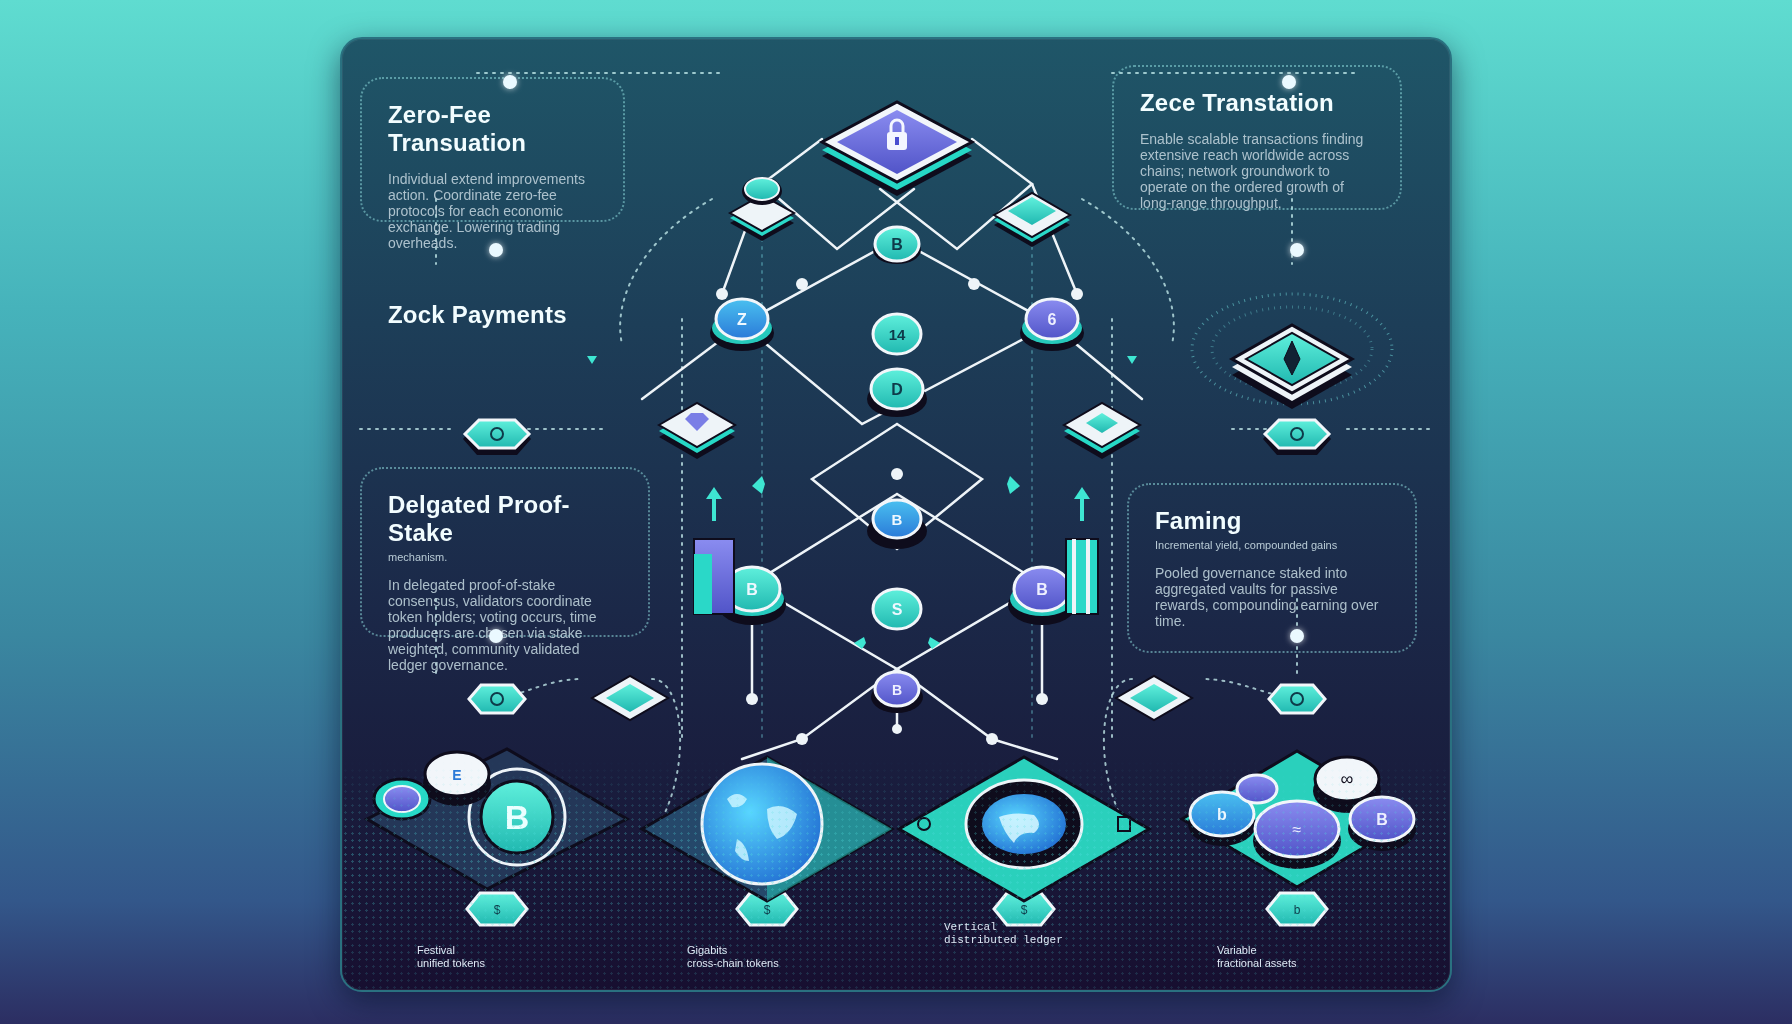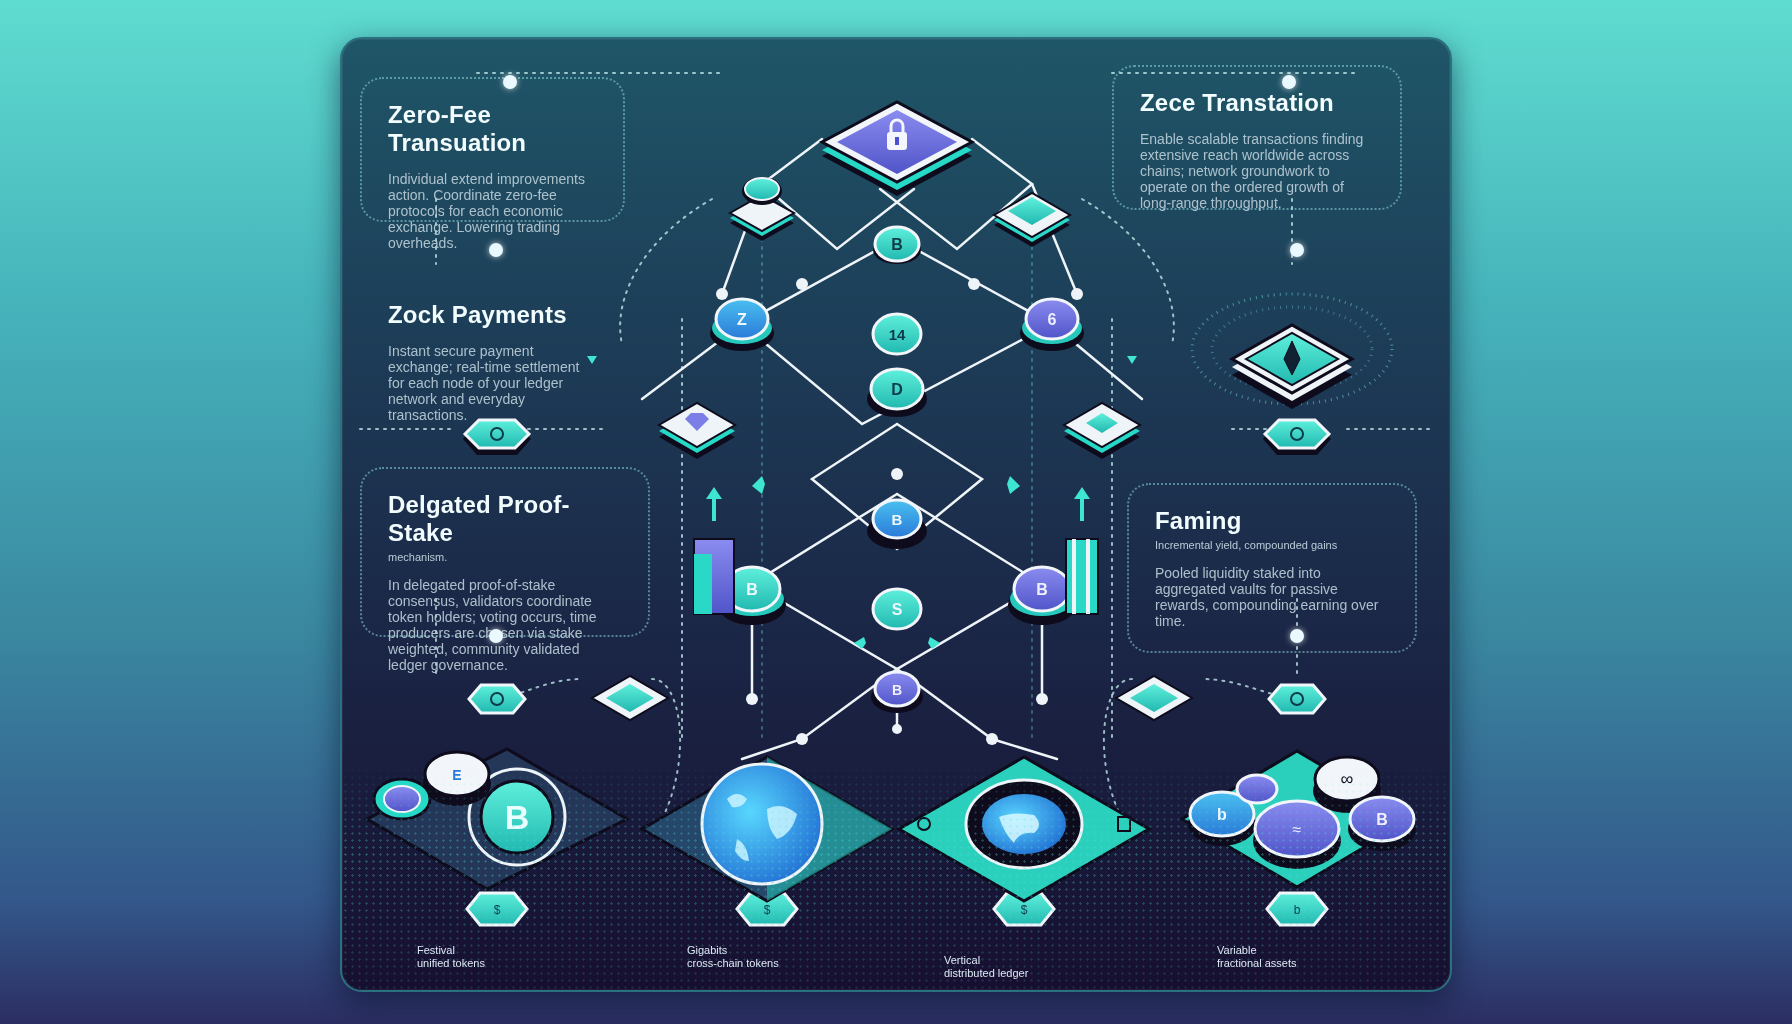--- a/index.html
+++ b/index.html
@@ -347,49 +347,48 @@
   <div class="panel" style="left:18px; top:38px; width:265px; height:145px;">
     <div class="title">Zero-Fee Transuation</div>
     <div class="body">Individual extend improvements action. Coordinate zero-fee protocols for each economic exchange. Lowering trading overheads.</div>
   </div>
   <div class="panel" style="left:770px; top:26px; width:290px; height:145px;">
     <div class="title">Zece Transtation</div>
     <div class="body">Enable scalable transactions finding extensive reach worldwide across chains; network groundwork to operate on the ordered growth of long-range throughput.</div>
   </div>
   <div class="panel" style="left:18px; top:238px; width:265px; height:140px; border-color:transparent;">
     <div class="title">Zock Payments</div>
-    <div class="body">Instant secure payment exchange; real-time settlement for each node of your ledger network and everyday transactions.</div>
   </div>
   <div class="panel" style="left:18px; top:428px; width:290px; height:170px;">
     <div class="title">Delgated Proof-Stake</div>
     <div class="sub">mechanism.</div>
     <div class="body">In delegated proof-of-stake consensus, validators coordinate token holders; voting occurs, time producers are chosen via stake weighted, community validated ledger governance.</div>
   </div>
   <div class="panel" style="left:785px; top:444px; width:290px; height:170px;">
     <div class="title">Faming</div>
     <div class="sub">Incremental yield, compounded gains</div>
-    <div class="body">Pooled liquidity staked into aggregated vaults for passive rewards, compounding earning over time.</div>
+    <div class="body">Pooled governance staked into aggregated vaults for passive rewards, compounding earning over time.</div>
   </div>
 
   <div class="node-dot" style="left:161px; top:36px;"></div>
   <div class="node-dot" style="left:940px; top:36px;"></div>
   <div class="node-dot" style="left:147px; top:204px;"></div>
   <div class="node-dot" style="left:948px; top:204px;"></div>
   <div class="node-dot" style="left:147px; top:590px;"></div>
   <div class="node-dot" style="left:948px; top:590px;"></div>
 
   <div class="caption" style="left:75px; top:905px;">
     <div>Festival</div>
     <div>unified tokens</div>
   </div>
   <div class="caption" style="left:345px; top:905px;">
     <div>Gigabits</div>
     <div>cross-chain tokens</div>
   </div>
-  <div class="caption" style="left:602px; top:915px;">
+  <div class="caption" style="left:602px; top:882px;font-family:Liberation Mono, monospace;">
     <div>Vertical</div>
     <div>distributed ledger</div>
   </div>
   <div class="caption" style="left:875px; top:905px;">
     <div>Variable</div>
     <div>fractional assets</div>
   </div>
 </div>
 
 </body></html>

